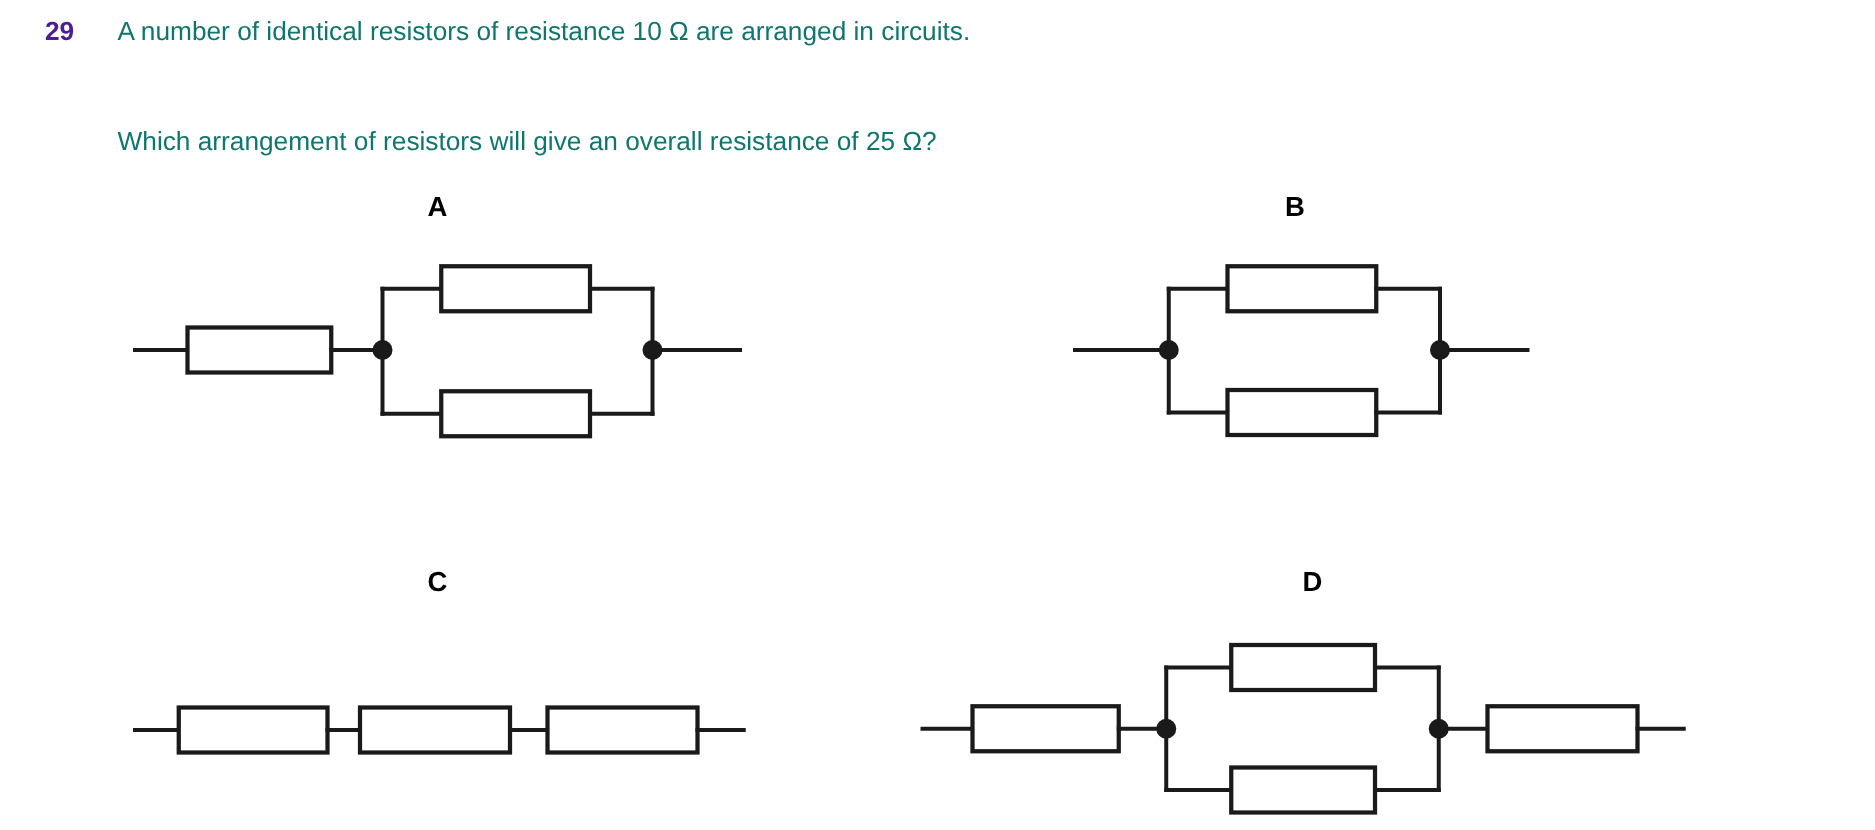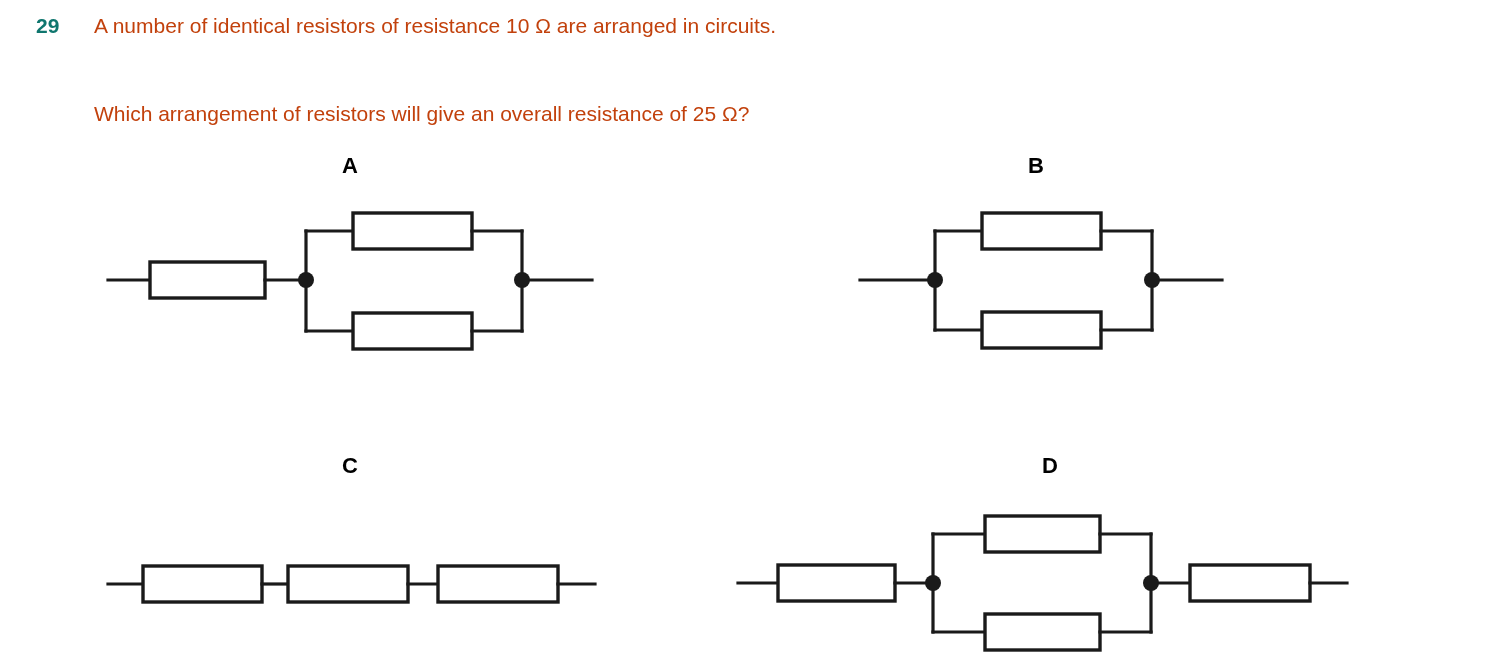--- a/index.html
+++ b/index.html
@@ -30,26 +30,26 @@
     left: 36px;
     display: flex;
     align-items: flex-start;
   }
   .q-number {
     width: 58px;
     flex: 0 0 58px;
     font-weight: bold;
     font-size: 21px;
     line-height: 28px;
-    color: #0f766e;
+    color: #4c1d95;
   }
   .q-text {
     font-size: 21px;
     line-height: 28px;
-    color: #c2410c;
+    color: #0f766e;
     white-space: pre;
   }
   .row-1 { top: 12px; }
   .row-2 { top: 100px; }
   .row-2 .q-text { margin-left: 0; }
 
   
   .options {
     position: absolute;
     left: 0;

